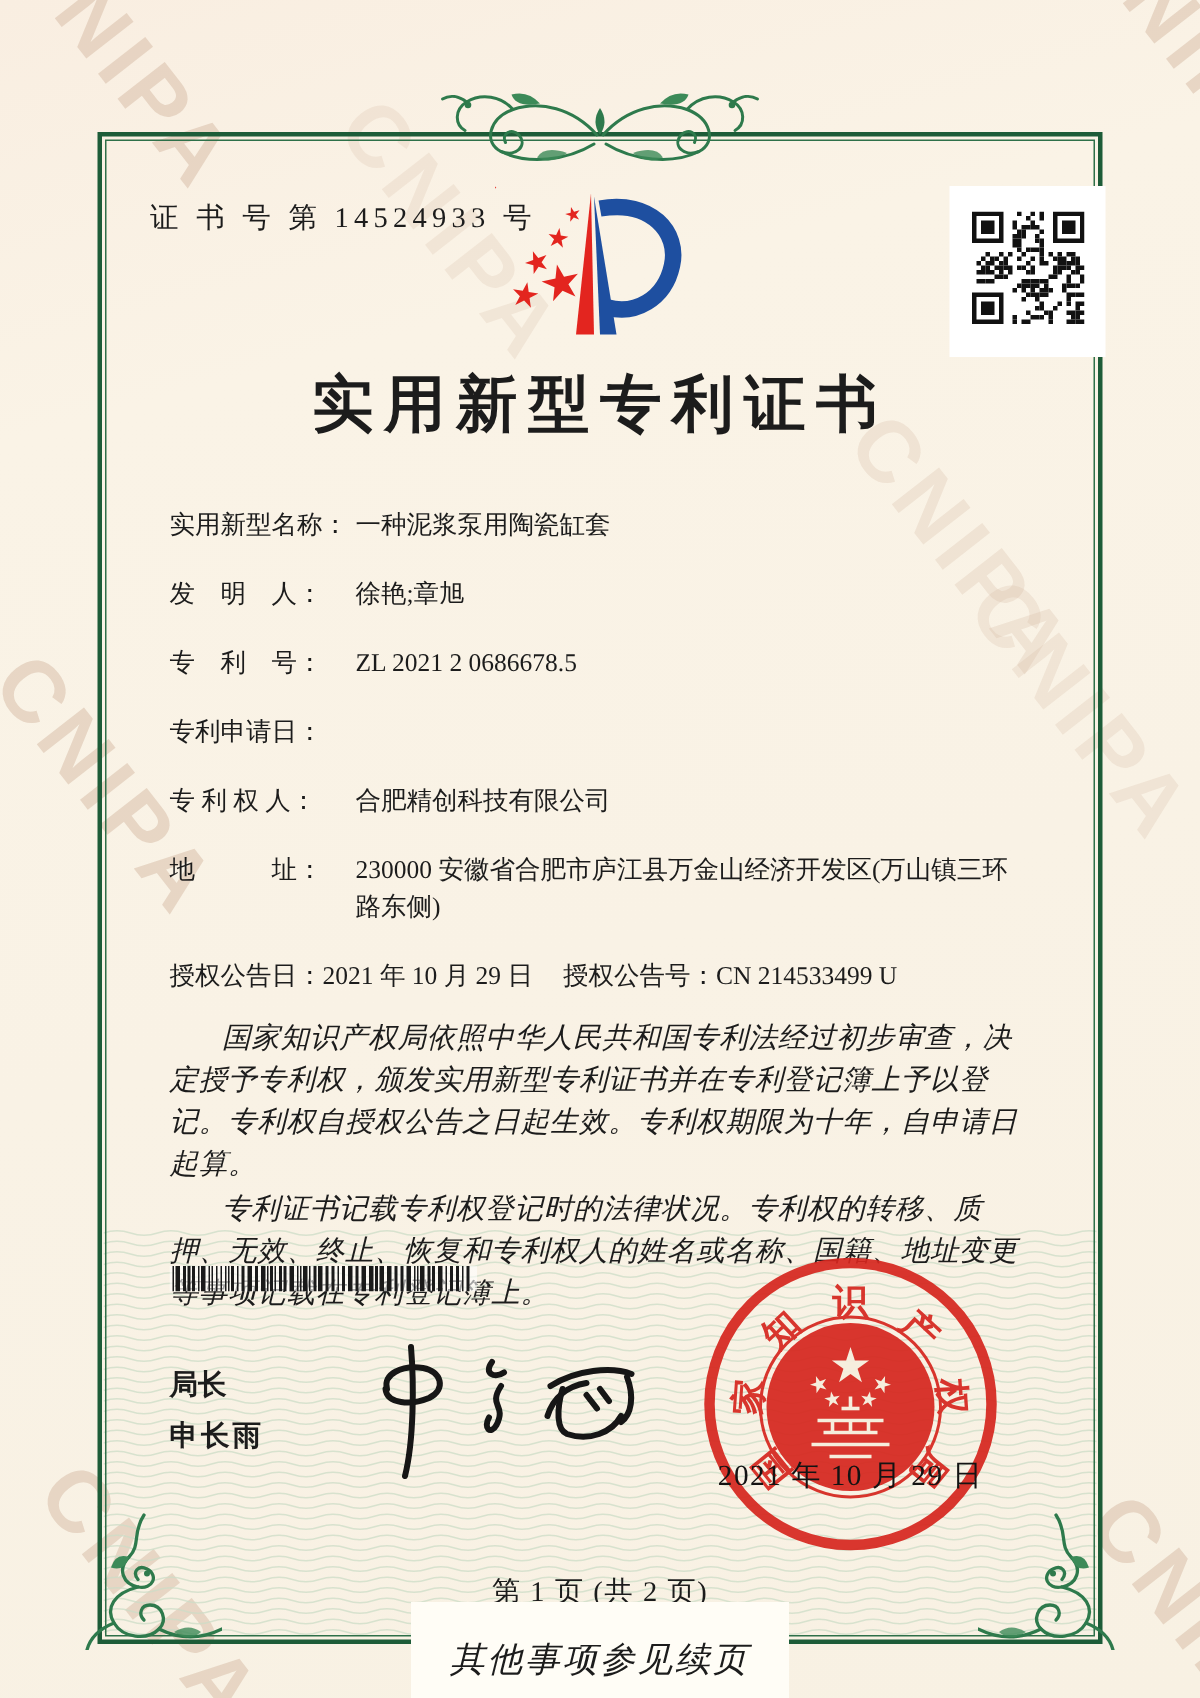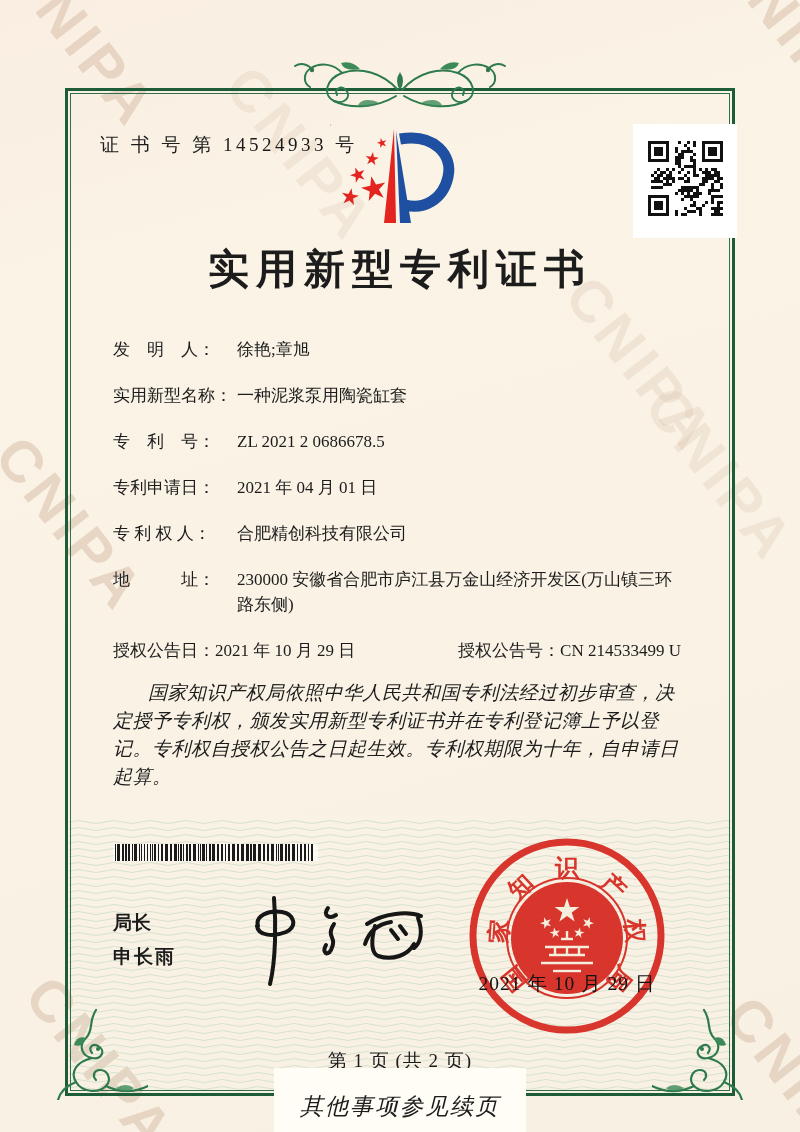--- a/index.html
+++ b/index.html
@@ -35,21 +35,21 @@
   .qr-patch { position:absolute; left:633px; top:124px; width:104px; height:114px; background:#fff; z-index:2; }
   .qr { position:absolute; left:648px; top:141px; z-index:3; }
   .title {
     position:absolute; left:0; top:242px; width:800px; z-index:3;
     text-align:center; font-size:41px; font-weight:bold; letter-spacing:7px;
   }
   .content { position:absolute; left:113px; top:337px; width:568px; z-index:3; font-size:17px; }
   .field-row { display:flex; margin-bottom:21px; line-height:25px; }
   .field-label { flex:0 0 124px; white-space:nowrap; }
   .field-value { flex:1; }
-  .grant-row { display:flex; gap:48px; margin-bottom:10px; line-height:25px;justify-content:space-between; }
+  .grant-row { display:flex; gap:20px; margin-bottom:10px; line-height:25px; }
   .grant-pair { display:flex; white-space:nowrap; }
   .paragraphs { margin-top:16px; }
   .para {
     font-style:italic; text-indent:35px; line-height:28px; font-size:19px;
     margin-bottom:2px; letter-spacing:.5px;
   }
   .barcode { position:absolute; left:113px; top:844px; z-index:3; }
   .director-title {
     position:absolute; left:113px; top:910px; z-index:3;
     font:bold 19px "Liberation Sans", sans-serif;
@@ -365,34 +365,33 @@
       <rect x="60" y="6" width="9" height="9" fill="#111"></rect>
       <rect x="0" y="54" width="21" height="21" fill="#111"></rect>
       <rect x="3" y="57" width="15" height="15" fill="#fff"></rect>
       <rect x="6" y="60" width="9" height="9" fill="#111"></rect>
     </svg>
 
   <div class="title">实用新型专利证书</div>
 
   <div class="content">
     <div class="field-row">
+      <span class="field-label">实用新型名称：</span>
+      <span class="field-value">一种泥浆泵用陶瓷缸套</span>
+    </div>
+    <div class="field-row">
       <span class="field-label">发　明　人：</span>
       <span class="field-value">徐艳;章旭</span>
-    </div>
-    <div class="field-row">
-      <span class="field-label">实用新型名称：</span>
-      <span class="field-value">一种泥浆泵用陶瓷缸套</span>
     </div>
     <div class="field-row">
       <span class="field-label">专　利　号：</span>
       <span class="field-value">ZL 2021 2 0686678.5</span>
     </div>
     <div class="field-row">
       <span class="field-label">专利申请日：</span>
-      <span class="field-value">2021 年 04 月 01 日</span>
     </div>
     <div class="field-row">
       <span class="field-label">专 利 权 人：</span>
       <span class="field-value">合肥精创科技有限公司</span>
     </div>
     <div class="field-row">
       <span class="field-label">地　　　址：</span>
       <span class="field-value" style="max-width:444px;">230000 安徽省合肥市庐江县万金山经济开发区(万山镇三环路东侧)</span>
     </div>
     <div class="grant-row">
@@ -400,20 +399,21 @@
         <span class="field-label" style="flex:none;">授权公告日：</span>
         <span>2021 年 10 月 29 日</span>
       </span>
       <span class="grant-pair">
         <span>授权公告号：</span>
         <span>CN 214533499 U</span>
       </span>
     </div>
     <div class="paragraphs">
       <p class="para">国家知识产权局依照中华人民共和国专利法经过初步审查，决定授予专利权，颁发实用新型专利证书并在专利登记簿上予以登记。专利权自授权公告之日起生效。专利权期限为十年，自申请日起算。</p>
+      <p class="para">专利证书记载专利权登记时的法律状况。专利权的转移、质押、无效、终止、恢复和专利权人的姓名或名称、国籍、地址变更等事项记载在专利登记簿上。</p>
     </div>
   </div>
 
   <svg id="barcode" class="barcode" width="205" height="17">
       <rect width="205" height="17" fill="#ffffff" opacity="0.6"></rect>
       <rect x="2" y="0" width="1" height="17" fill="#1a1a1a"></rect>
       <rect x="4" y="0" width="3" height="17" fill="#1a1a1a"></rect>
       <rect x="9" y="0" width="2" height="17" fill="#1a1a1a"></rect>
       <rect x="12" y="0" width="2" height="17" fill="#1a1a1a"></rect>
       <rect x="15" y="0" width="2" height="17" fill="#1a1a1a"></rect>

